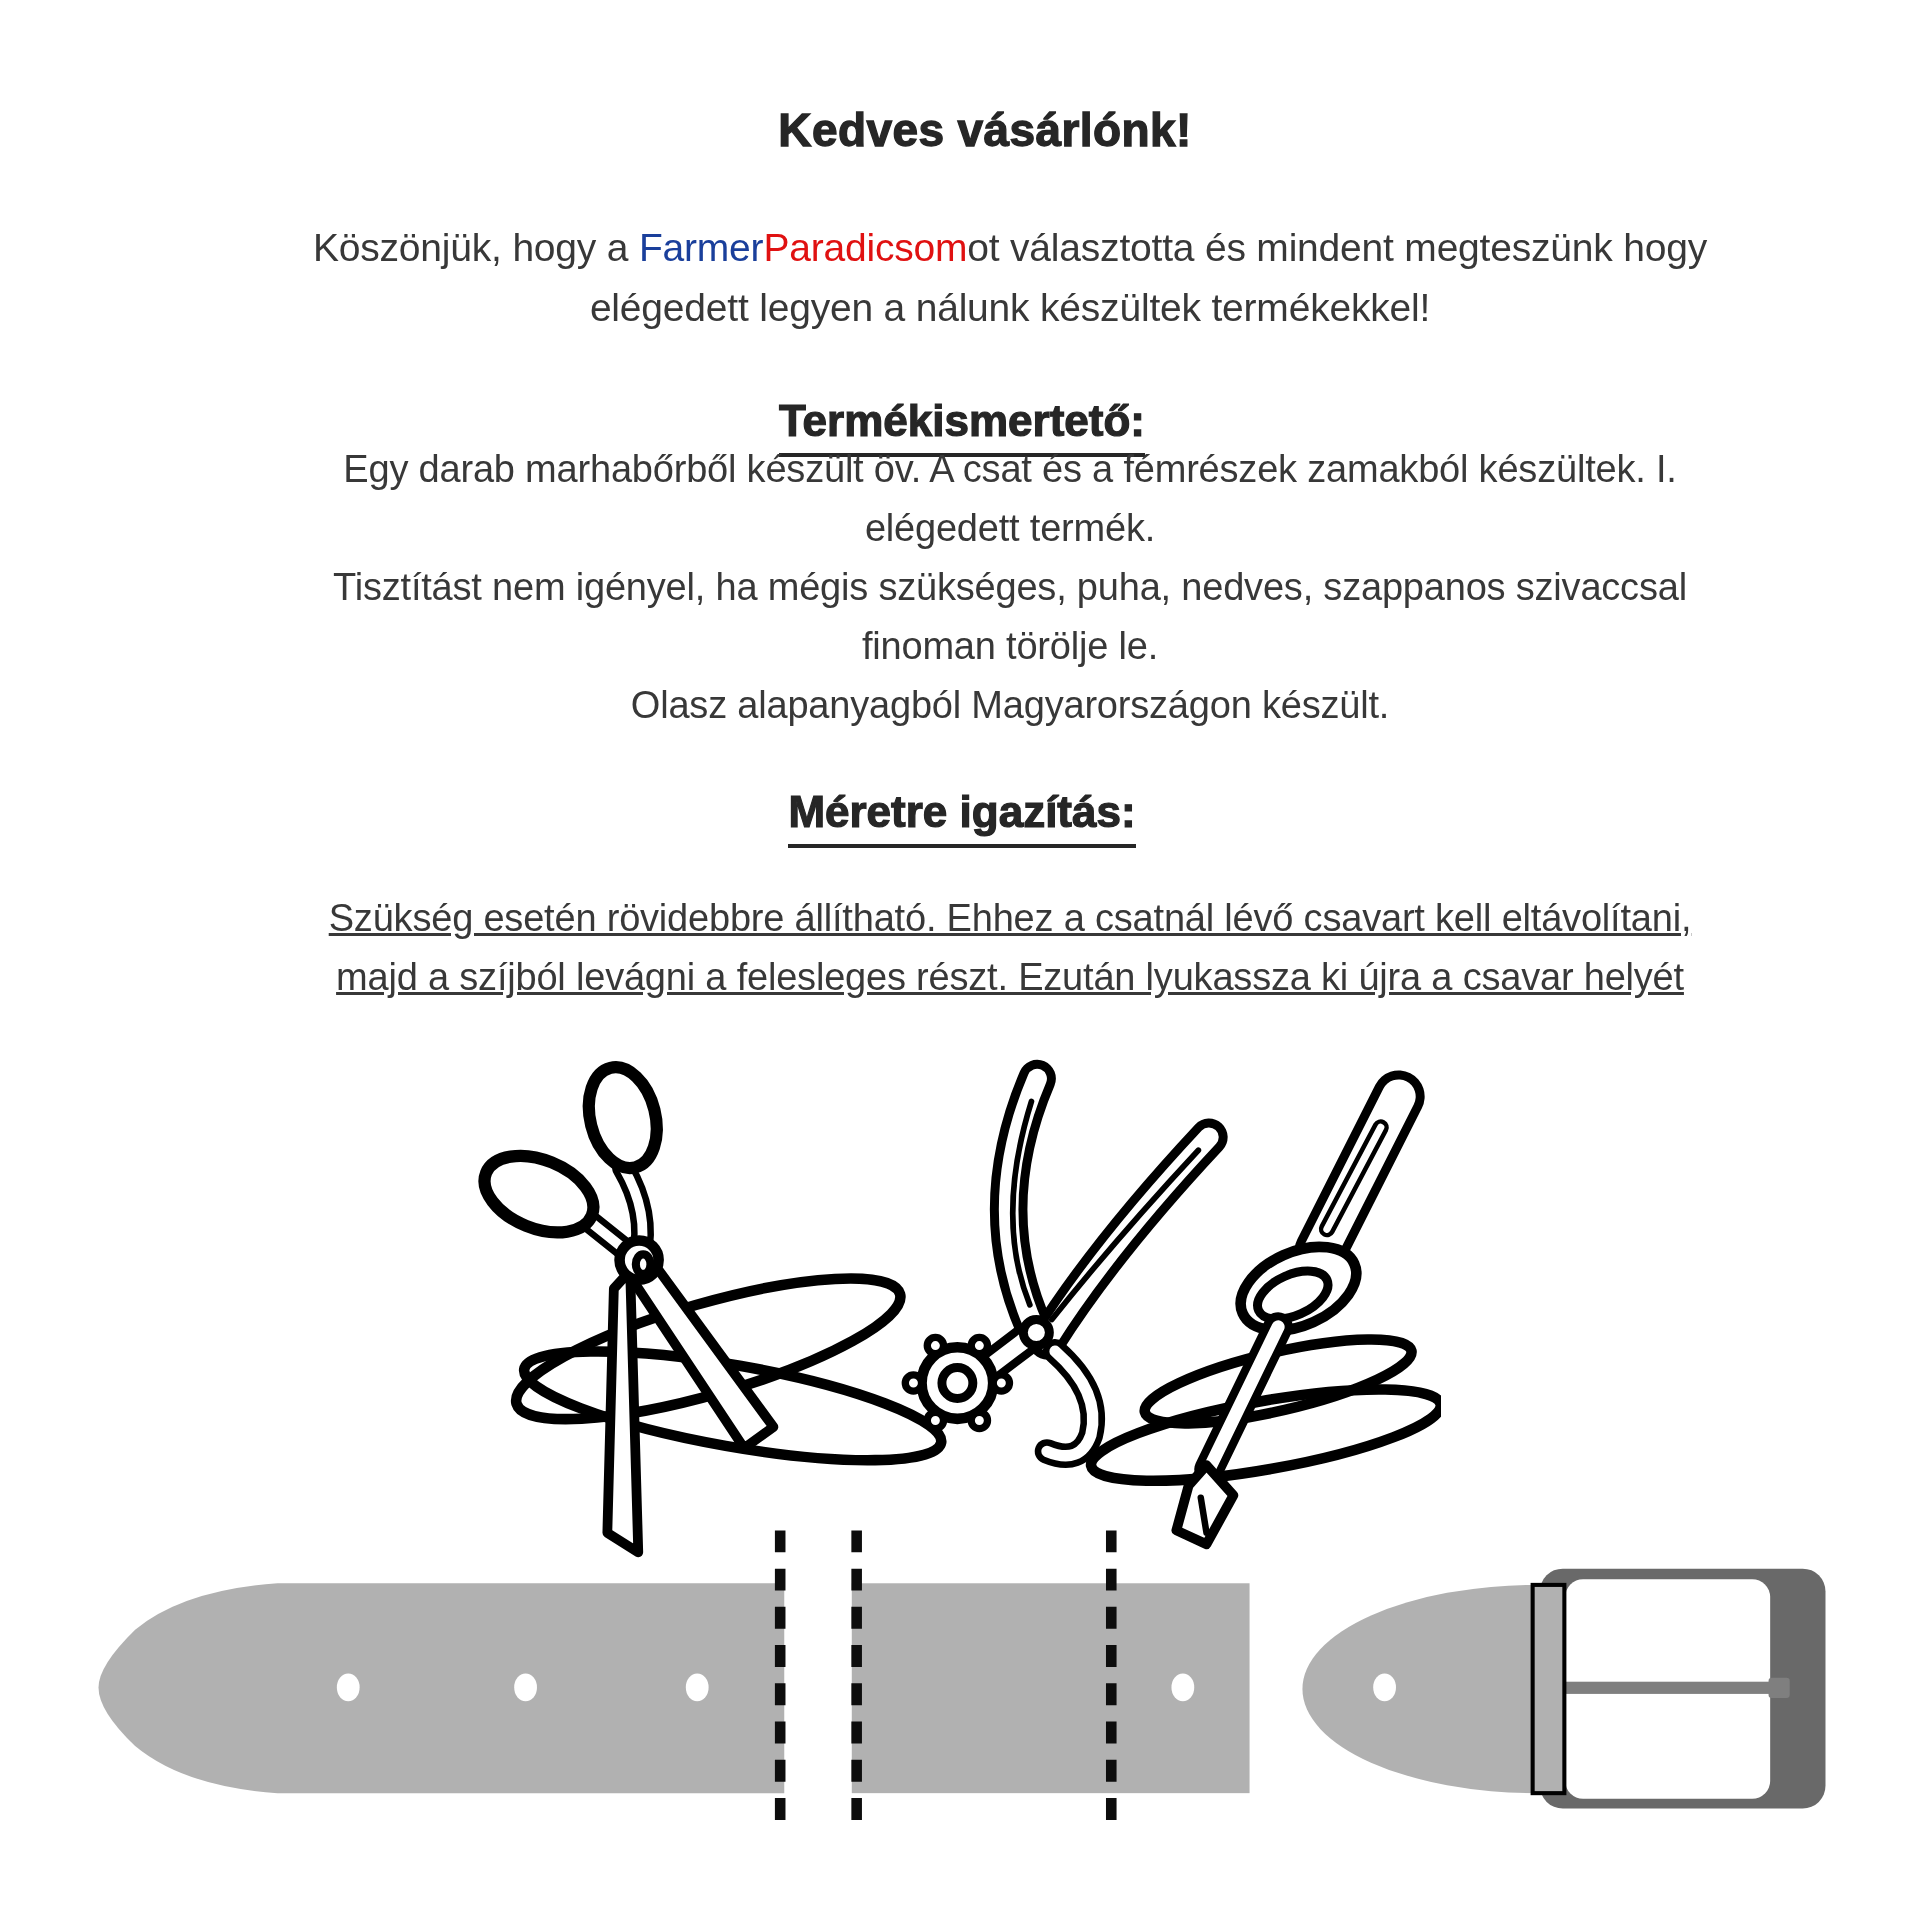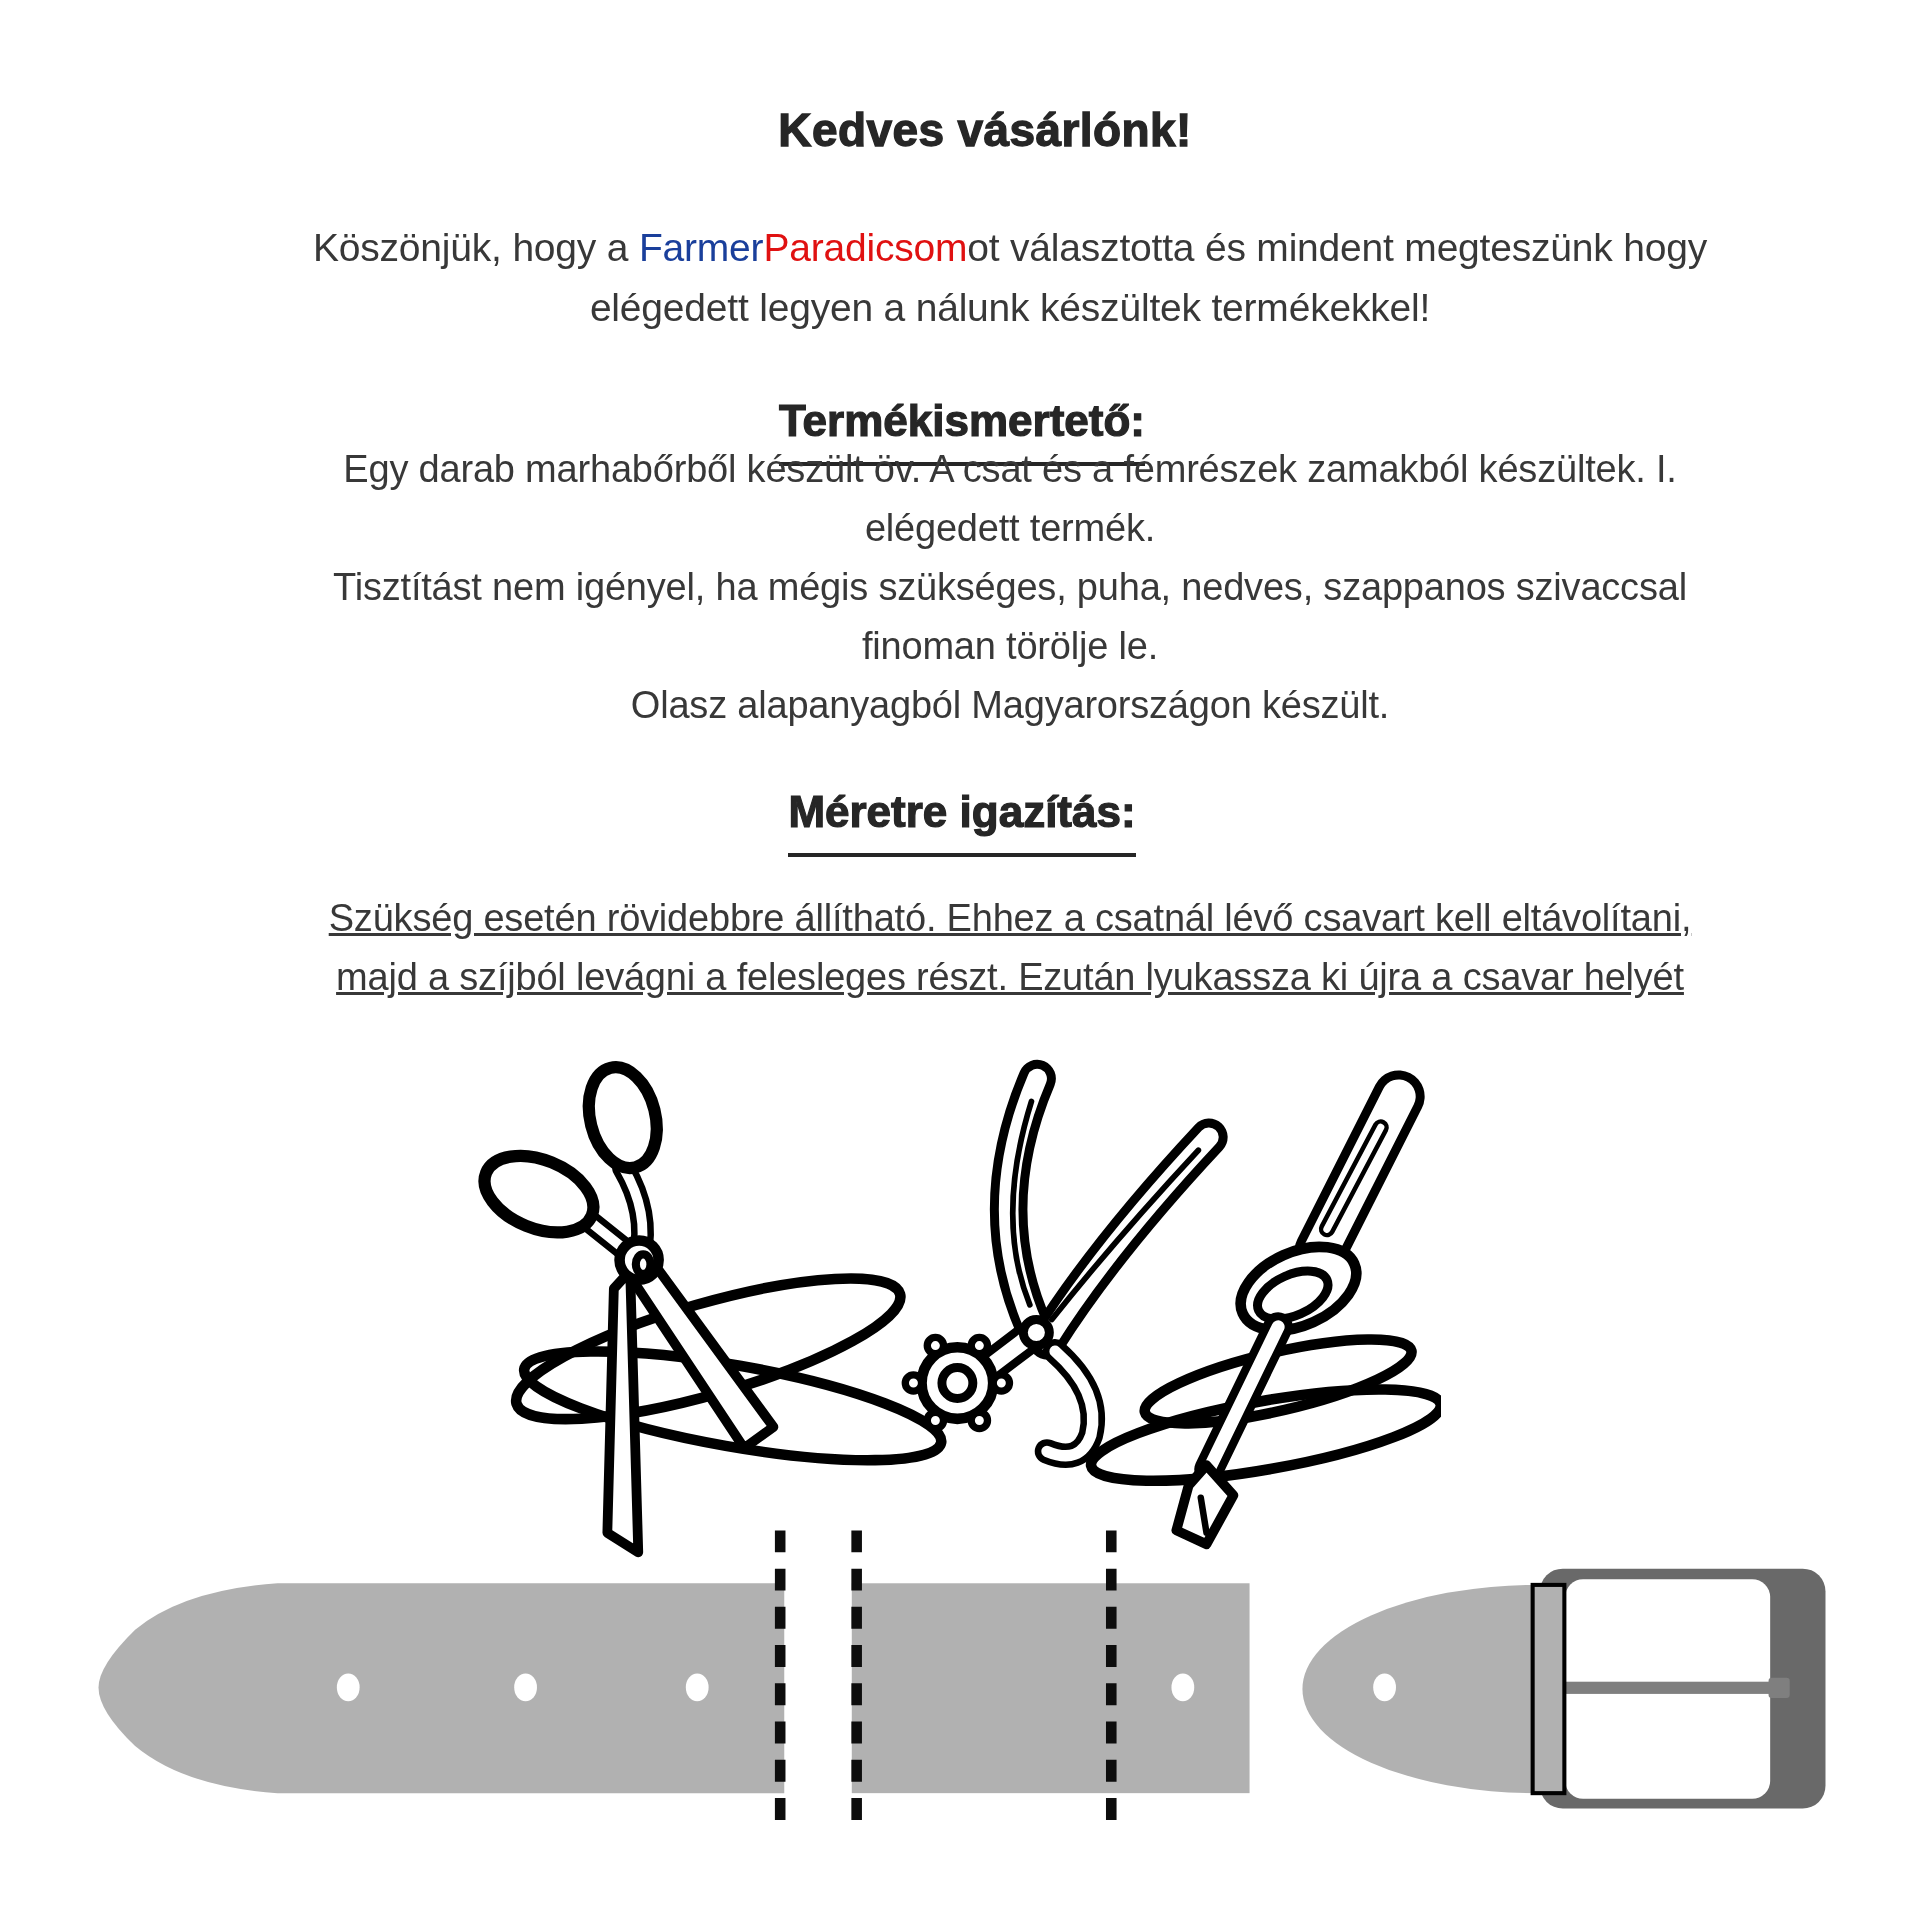--- a/index.html
+++ b/index.html
@@ -20,21 +20,21 @@
   .abs{position:absolute;left:0;width:100%;text-align:center;}
   .page-title{
     top:103px;font-size:46px;font-weight:700;color:var(--heading-text);
     -webkit-text-stroke:1.3px var(--heading-text);letter-spacing:0.4px;padding-left:23px;
   }
   .para{font-size:38px;line-height:59px;letter-spacing:-0.2px;color:var(--text);margin-left:48px;}
   .para div{white-space:nowrap;}
   .intro{top:218px;font-size:39px;line-height:60px;}
   .section-heading{font-size:44px;font-weight:700;color:var(--heading-text);
     -webkit-text-stroke:1.2px var(--heading-text);}
-  .section-heading .hd{display:inline-block;border-bottom:4.1px solid var(--heading-text);padding-bottom:16px;}
+  .section-heading .hd{display:inline-block;border-bottom:4.1px solid var(--heading-text);padding-bottom:7px;}
   .h-product{top:396px;}
   .p-product{top:440px;}
   .h-sizing{top:787px;}
   .p-sizing{top:889px;text-decoration:underline;}
   .brand-blue{color:var(--brand-blue);-webkit-text-stroke:0;}
   .brand-red{color:var(--brand-red);-webkit-text-stroke:0;}
   .tools-svg{position:absolute;left:464px;top:1046px;width:977px;height:521px;}
   .belt-svg{position:absolute;left:0;top:1506px;width:1924px;height:423px;}
   
   .k13{fill:none;stroke:#000;stroke-width:13px;}

